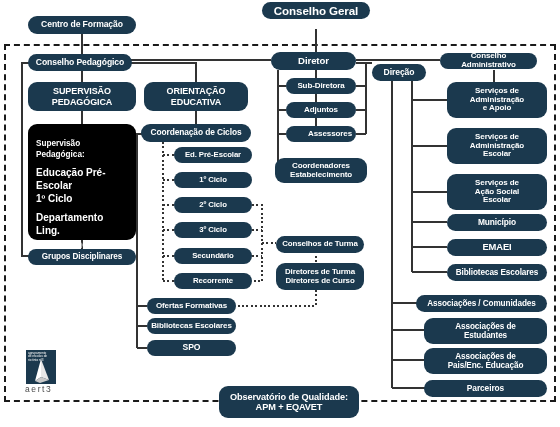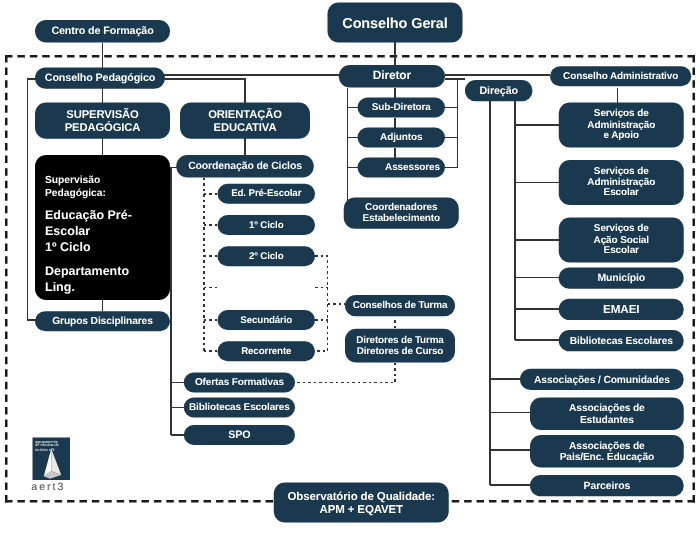--- a/index.html
+++ b/index.html
@@ -123,21 +123,21 @@
       <path d="M392,330 L440,330"></path>
       <path d="M392,360 L440,360"></path>
       <path d="M392,388 L440,388"></path>
     </g>
   </svg>
 
   <div class="node" style="left:28px;top:16px;width:108px;height:18px;font-size:8.6px;">
     <span>Centro de Formação</span>
   </div>
 
-  <div class="node" style="left:262px;top:2px;width:108px;height:32px;font-size:11.6px;">
+  <div class="node" style="left:262px;top:2px;width:108px;height:17px;font-size:11.6px;">
     <span>Conselho Geral</span>
   </div>
 
   <div class="node" style="left:28px;top:54px;width:104px;height:17px;font-size:8.6px;">
     <span>Conselho Pedagógico</span>
   </div>
 
   <div class="node" style="left:28px;top:82px;width:108px;height:29px;font-size:9px;">
     <span>SUPERVISÃO
 PEDAGÓGICA</span>
@@ -169,20 +169,23 @@
 
   <div class="node" style="left:174px;top:147px;width:78px;height:16px;font-size:7.8px;">
     <span>Ed. Pré-Escolar</span>
   </div>
   <div class="node" style="left:174px;top:172px;width:78px;height:16px;font-size:7.8px;">
     <span>1º Ciclo</span>
   </div>
   <div class="node" style="left:174px;top:197px;width:78px;height:16px;font-size:7.8px;">
     <span>2º Ciclo</span>
   </div>
+  <div class="node" style="left:174px;top:222px;width:78px;height:16px;font-size:7.8px;">
+    <span>3º Ciclo</span>
+  </div>
   <div class="node" style="left:174px;top:248px;width:78px;height:16px;font-size:7.8px;">
     <span>Secundário</span>
   </div>
   <div class="node" style="left:174px;top:273px;width:78px;height:16px;font-size:7.8px;">
     <span>Recorrente</span>
   </div>
 
   <div class="node" style="left:147px;top:298px;width:89px;height:16px;font-size:8px;">
     <span>Ofertas Formativas</span>
   </div>
@@ -216,21 +219,21 @@
   </div>
   <div class="node" style="left:276px;top:263px;width:88px;height:27px;font-size:7.9px;">
     <span>Diretores de Turma
 Diretores de Curso</span>
   </div>
 
   <div class="node" style="left:372px;top:64px;width:54px;height:17px;font-size:8.6px;">
     <span>Direção</span>
   </div>
 
-  <div class="node" style="left:440px;top:53px;width:113px;height:16px;font-size:8px;">
+  <div class="node" style="left:440px;top:53px;width:97px;height:16px;font-size:8px;">
     <span>Conselho Administrativo</span>
   </div>
 
   <div class="node" style="left:447px;top:82px;width:100px;height:36px;font-size:8px;">
     <span>Serviços de
 Administração
 e Apoio</span>
   </div>
   <div class="node" style="left:447px;top:128px;width:100px;height:36px;font-size:8px;">
     <span>Serviços de

